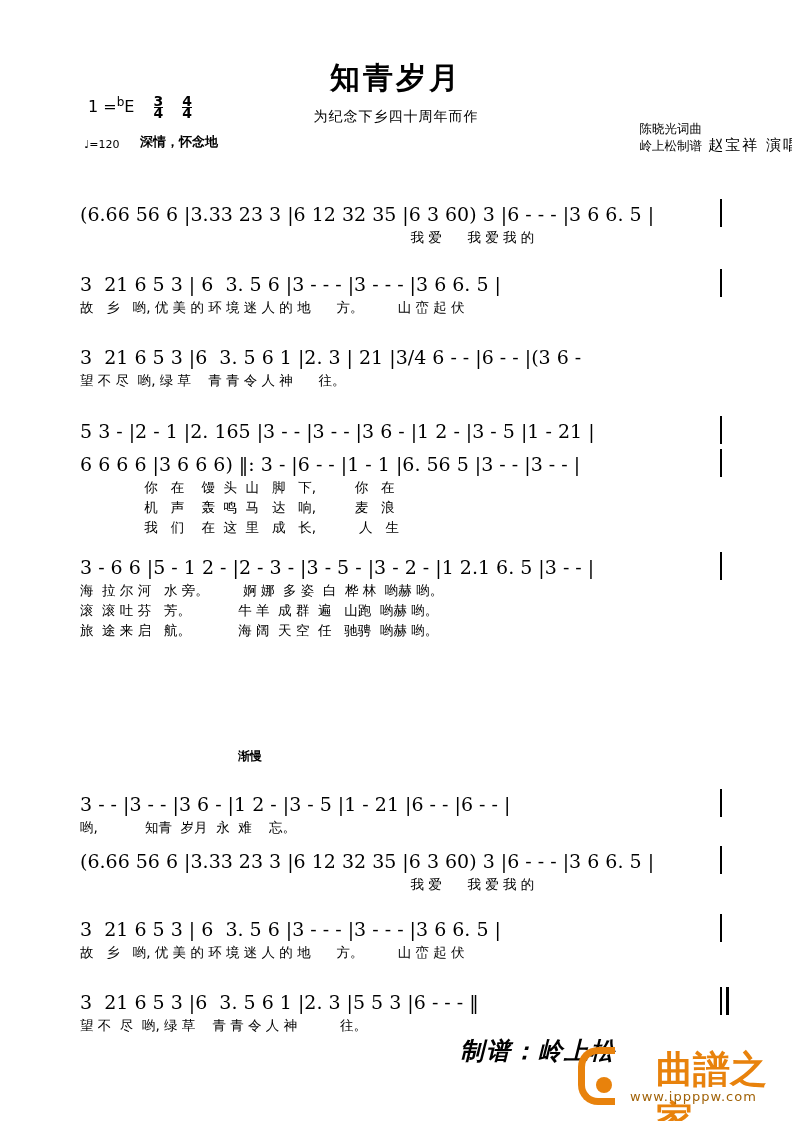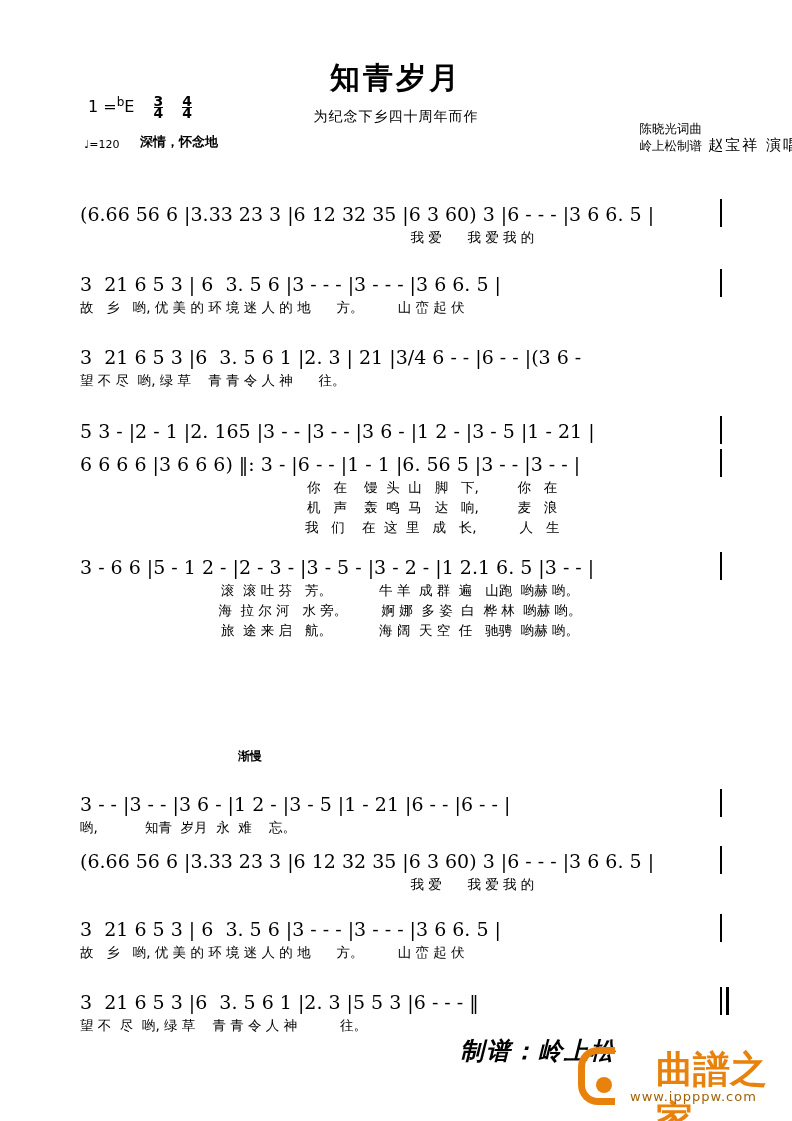--- a/index.html
+++ b/index.html
@@ -68,21 +68,21 @@
     white-space:pre;
     height:26px;
   }
   .lyricline{
     font-family:"DejaVu Sans", sans-serif;
     font-size:13.5px;
     white-space:pre;
     height:22px;
     letter-spacing:0px;
   }
-  .lyricline.tight{height:20px;text-align:center;}
+  .lyricline.tight{height:20px;}
 
   .barwrap{position:relative;}
   
   .endbar{
     position:absolute;right:-2px;top:-4px;
     width:2px;height:28px;background:#000;
   }
   .endbar2{
     position:absolute;right:-9px;top:-4px;
     width:2px;height:28px;background:#000;
@@ -196,22 +196,22 @@
     <div class="lyricline tight">               你   在    馒  头  山   脚   下,         你   在</div>
     <div class="lyricline tight">               机   声    轰  鸣  马   达   响,         麦   浪</div>
     <div class="lyricline tight">               我   们    在  这  里   成   长,          人   生</div>
   </div>
 
   <div class="system" style="top:528px;">
     <div class="barwrap">
       <div class="noteline">3 - 6 6 |5 - 1 2 - |2 - 3 - |3 - 5 - |3 - 2 - |1 2.1 6. 5 |3 - - |</div>
       <div class="endbar"></div>
     </div>
+    <div class="lyricline tight">海  拉 尔 河   水 旁。        婀 娜  多 姿  白  桦 林  哟赫 哟。</div>
     <div class="lyricline tight">滚  滚 吐 芬   芳。           牛 羊  成 群  遍   山跑  哟赫 哟。</div>
-    <div class="lyricline tight">海  拉 尔 河   水 旁。        婀 娜  多 姿  白  桦 林  哟赫 哟。</div>
     <div class="lyricline tight">旅  途 来 启   航。           海 阔  天 空  任   驰骋  哟赫 哟。</div>
   </div>
 
 
   <div style="position:absolute;left:238px;top:748px;font-size:12px;font-weight:bold;font-family:Liberation Mono, monospace;">渐慢</div>
   <div class="system" style="top:765px;">
     <div class="barwrap">
       <div class="noteline">3 - - |3 - - |3 6 - |1 2 - |3 - 5 |1 - 21 |6 - - |6 - - |</div>
       <div class="endbar"></div>
     </div>

